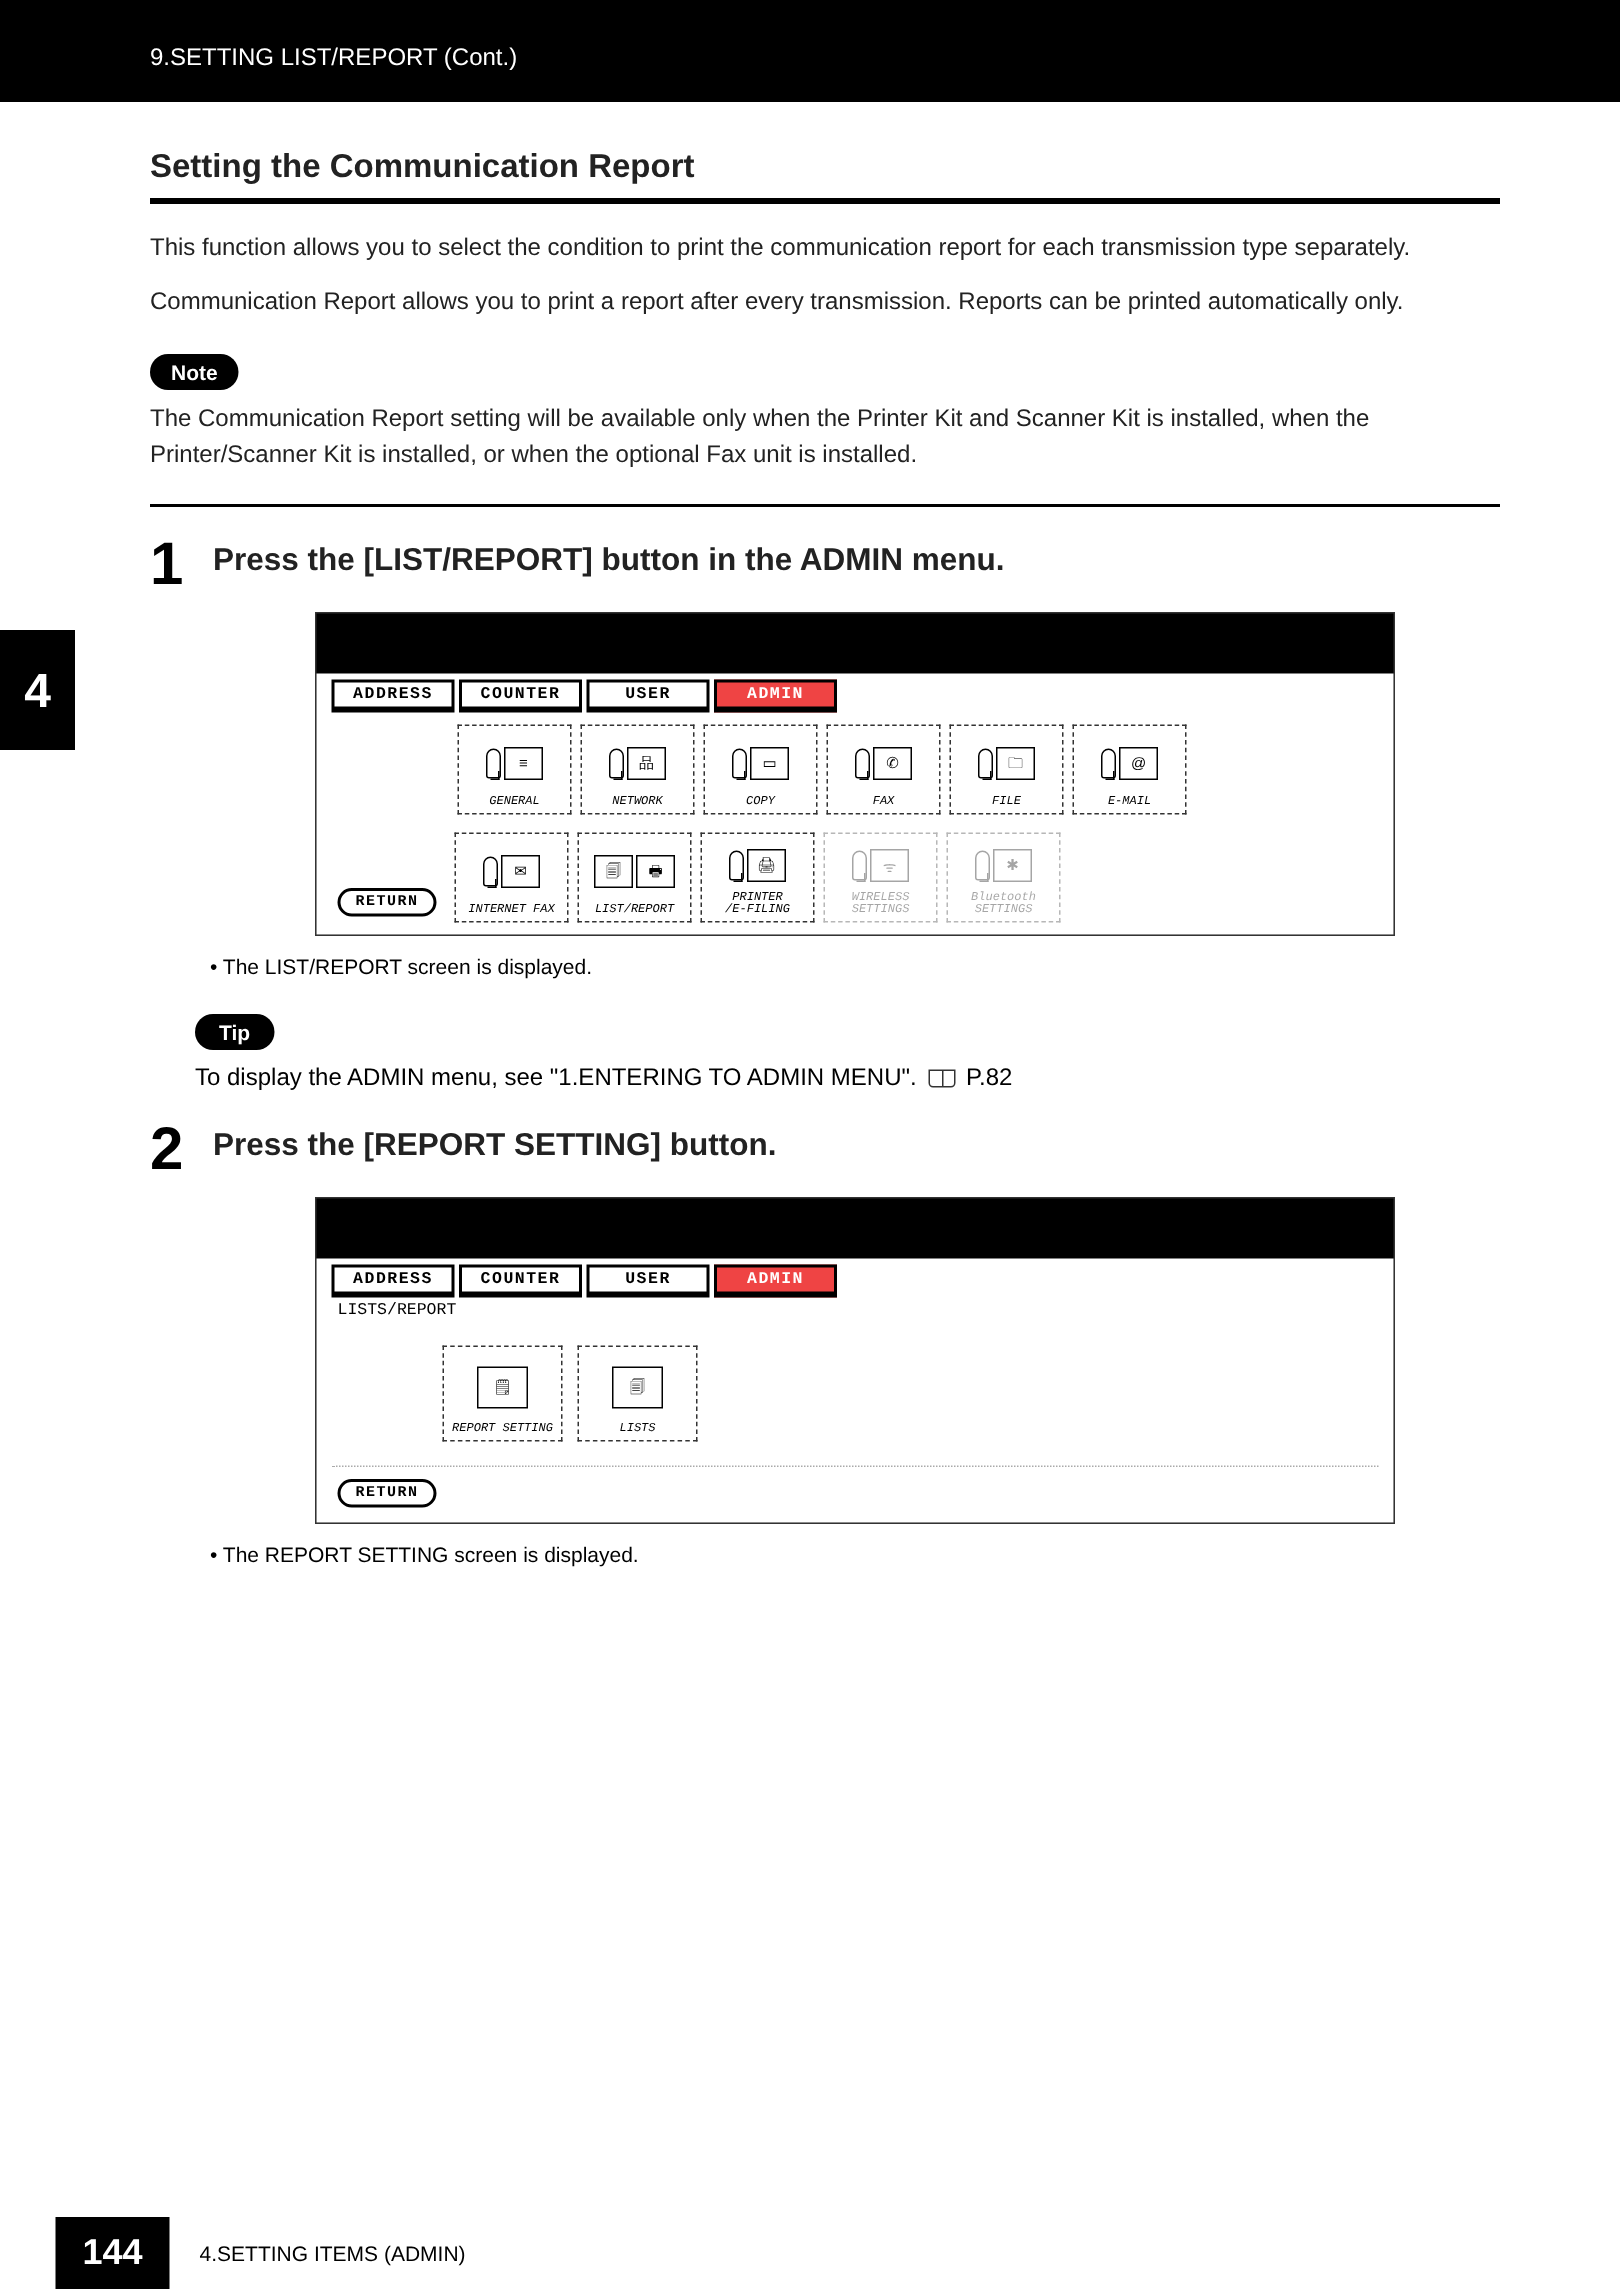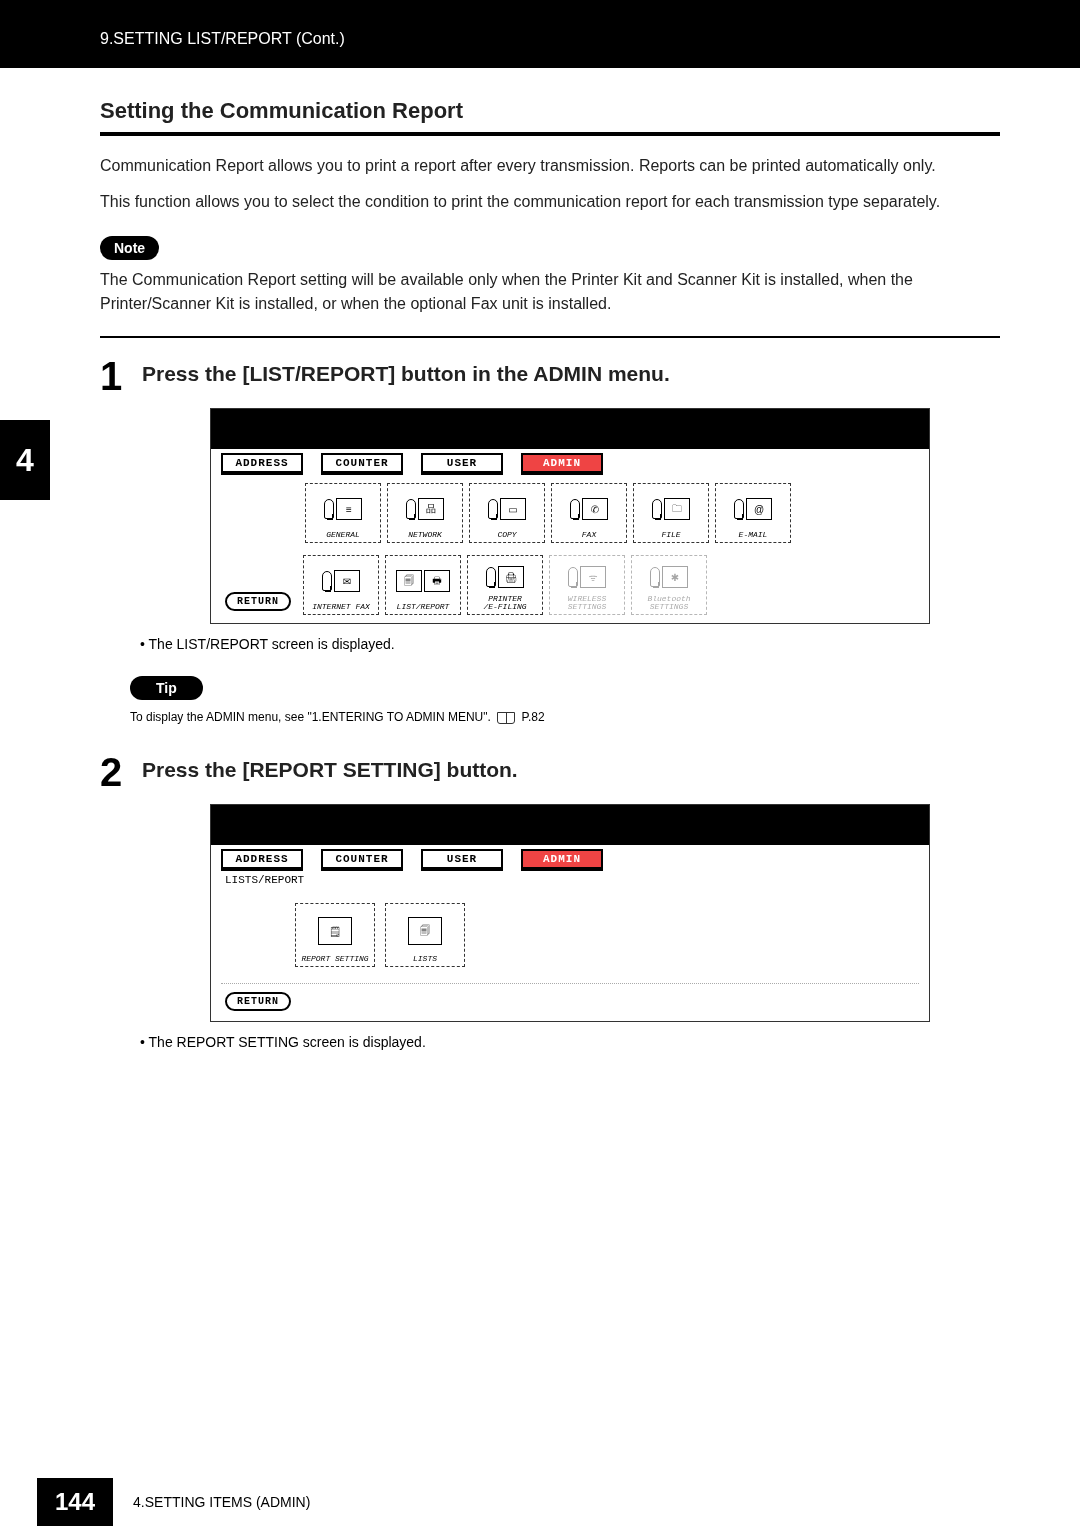--- a/index.html
+++ b/index.html
@@ -53,21 +53,21 @@
       padding: 4px 14px;
       border-radius: 14px;
       font-size: 14px;
       margin: 10px 0 8px 0;
     }
     .tip-badge {
       display: inline-block;
       background: #000;
       color: #fff;
       font-weight: bold;
-      padding: 4px 26px;
+      padding: 4px 16px;
       border-radius: 14px;
       font-size: 14px;
       margin: 14px 0 10px 30px;
     }
     .step-row {
       display: flex;
       align-items: flex-start;
       margin-top: 6px;
     }
     .step-number {
@@ -103,21 +103,21 @@
       width: 720px;
       background: #000;
     }
     .screenshot-inner {
       background: #fff;
       margin-top: 40px;
       padding: 4px;
     }
     .tab-row {
       display: flex;
-      gap: 18px;
+      gap: 3px;
       padding: 0 6px;
     }
     .ui-tab {
       border: 2px solid #000;
       border-bottom-width: 4px;
       padding: 2px 10px;
       font-size: 11px;
       font-weight: bold;
       letter-spacing: 1px;
       font-family: "Courier New", monospace;
@@ -206,22 +206,22 @@
     .bullet-text {
       padding-left: 40px;
       font-size: 14px;
       margin: 10px 0;
     }
     .bullet-text::before {
       content: "• ";
     }
     .tip-text {
       padding-left: 30px;
-      font-size: 12px;
-      margin-bottom: 28px;
+      font-size: 16px;
+      margin-bottom: 18px;
     }
     .book-icon {
       display: inline-block;
       width: 18px;
       height: 12px;
       border: 1px solid #333;
       border-radius: 0 0 3px 3px;
       position: relative;
       vertical-align: middle;
       margin: 0 3px;
@@ -293,22 +293,22 @@
 </head>
 <body>
 
 <div class="header-bar">9.SETTING LIST/REPORT (Cont.)</div>
 
 <div class="chapter-tab">4</div>
 
 <div class="content">
   <div class="section-title">Setting the Communication Report</div>
   <hr class="thick-rule">
+  <p class="body-text">This function allows you to select the condition to print the communication report for each transmission type separately.</p>
   <p class="body-text">Communication Report allows you to print a report after every transmission.  Reports can be printed automatically only.</p>
-  <p class="body-text">This function allows you to select the condition to print the communication report for each transmission type separately.</p>
 
   <div class="note-badge">Note</div>
   <p class="body-text">The Communication Report setting will be available only when the Printer Kit and Scanner Kit is installed, when the Printer/Scanner Kit is installed, or when the optional Fax unit is installed.</p>
 
   <hr class="thin-rule">
 
   
   <div class="step-row">
     <div class="step-number">1</div>
     <div class="step-title">Press the [LIST/REPORT] button in the ADMIN menu.</div>

